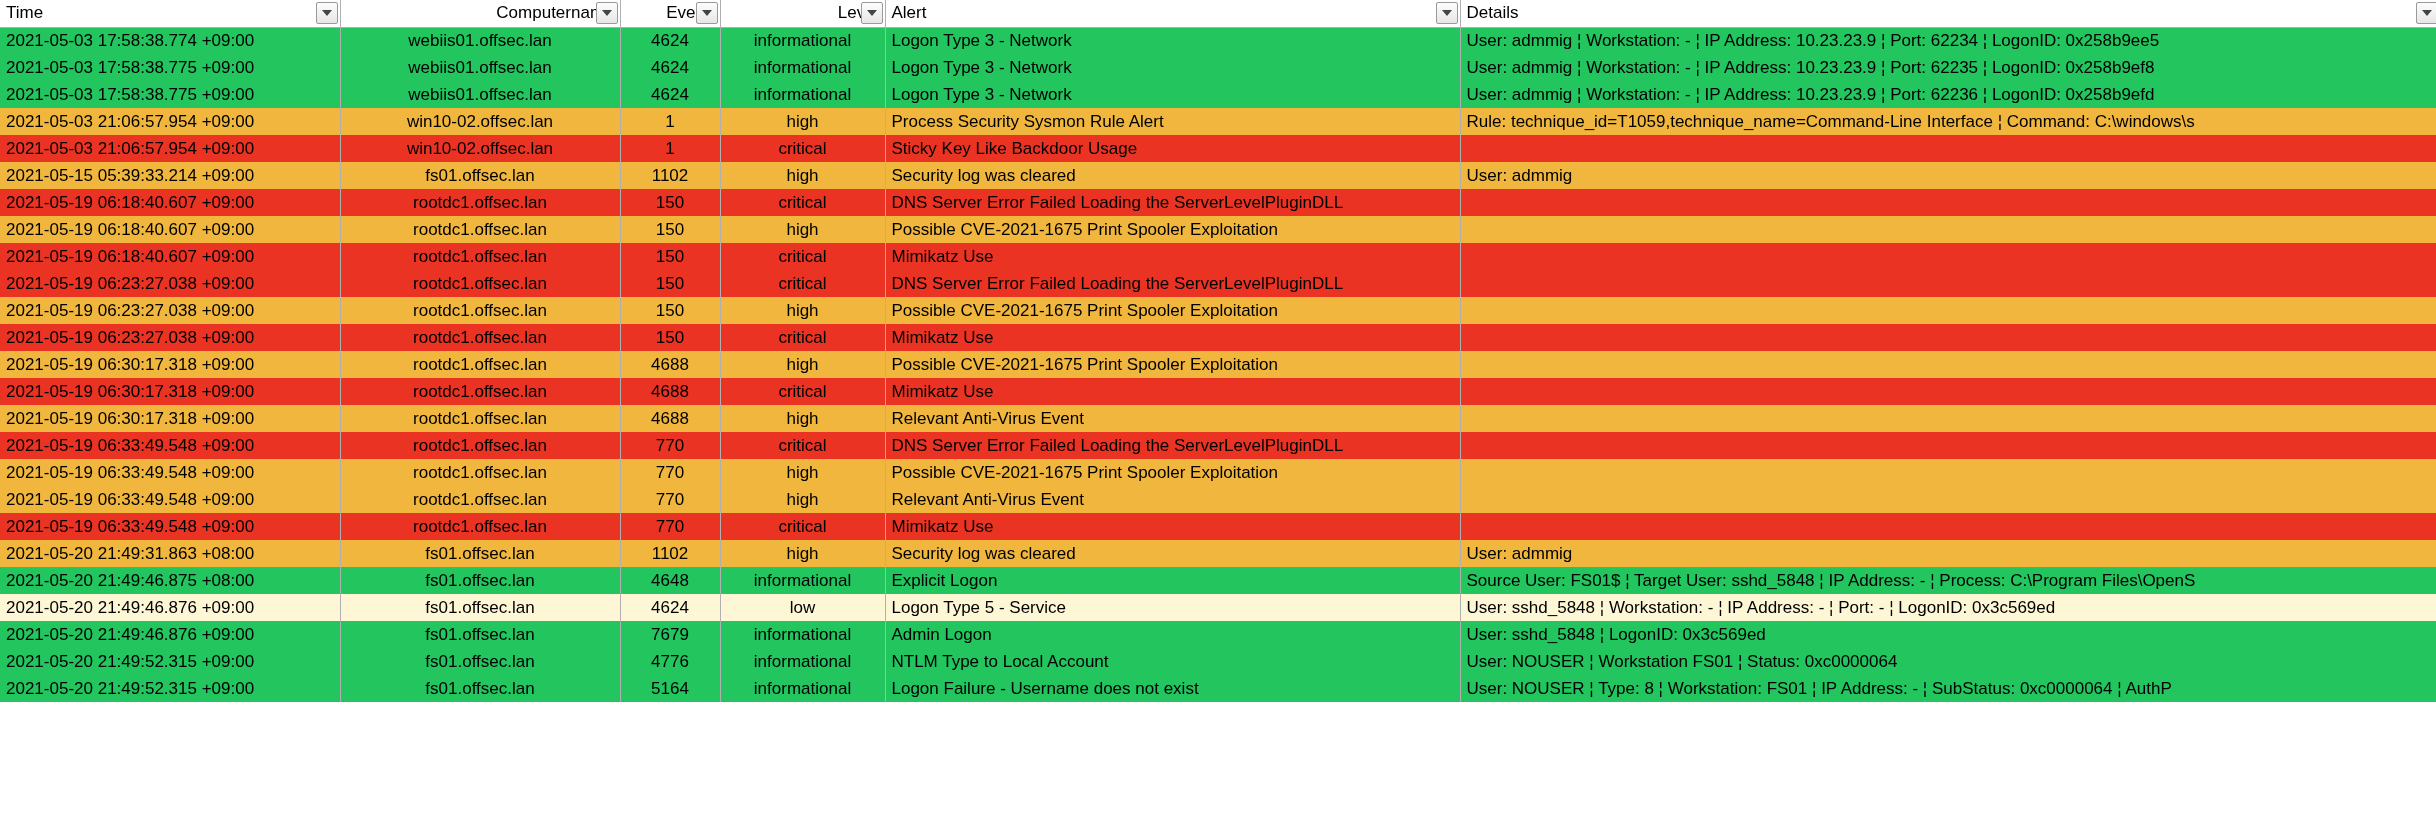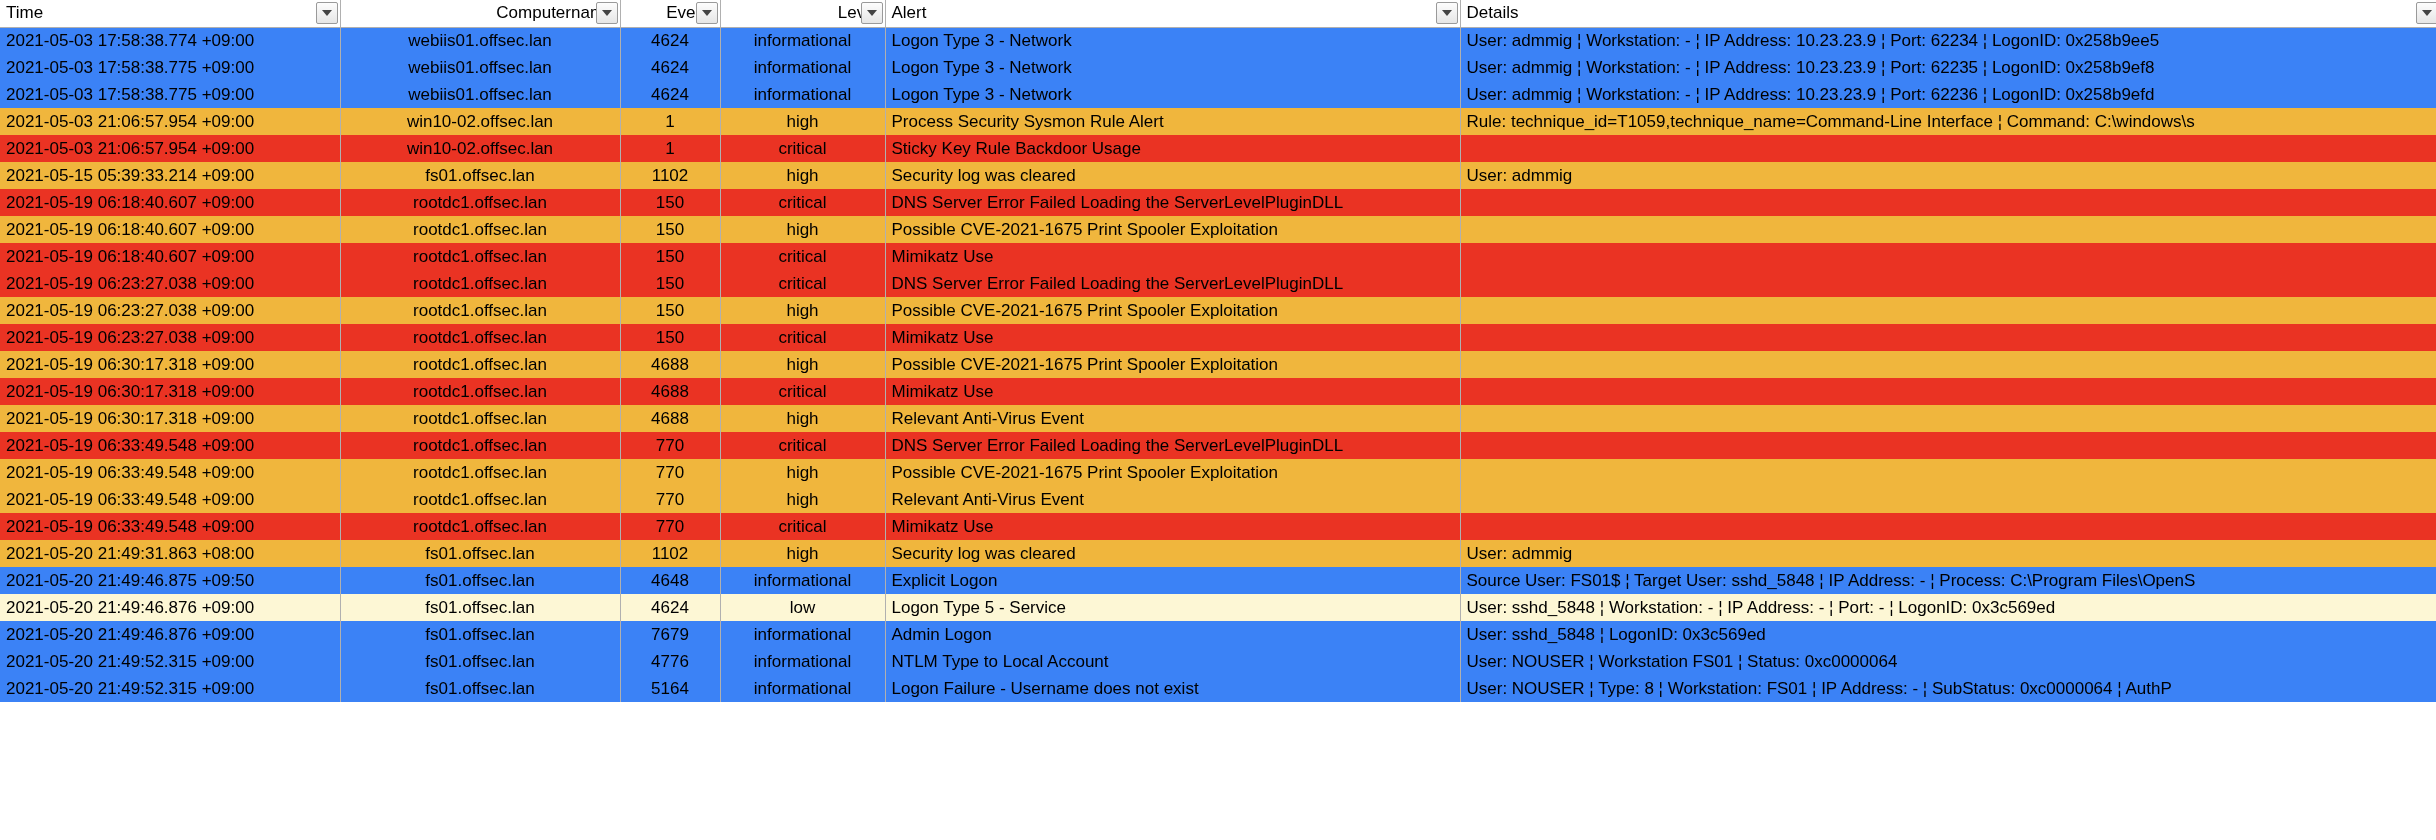--- a/index.html
+++ b/index.html
@@ -41,21 +41,21 @@
     border: 1px solid #9a9a9a;
     background: linear-gradient(#fdfdfd,#e6e6e6);
     border-radius: 2px;
     display: flex;
     align-items: center;
     justify-content: center;
   }
   .filter-btn svg { width: 10px; height: 6px; }
   tbody td.center { text-align: center; }
 
-  tr.lvl-informational td { background: #3b82f6; }
+  tr.lvl-informational td { background: #22c55e; }
   tr.lvl-high td { background: #f0b63d; }
   tr.lvl-critical td { background: #ea3323; }
   tr.lvl-low td { background: #fdf7d5; }
 
   
   col.c-time      { width: 340px; }
   col.c-computer  { width: 280px; }
   col.c-eventid   { width: 100px; }
   col.c-level     { width: 165px; }
   col.c-alert     { width: 575px; }
@@ -156,21 +156,21 @@
         <td class="center">1</td>
         <td class="center">high</td>
         <td>Process Security Sysmon Rule Alert</td>
         <td>Rule: technique_id=T1059,technique_name=Command-Line Interface  ¦  Command: C:\windows\s</td>
       </tr>
       <tr class="lvl-critical">
         <td>2021-05-03 21:06:57.954 +09:00</td>
         <td class="center">win10-02.offsec.lan</td>
         <td class="center">1</td>
         <td class="center">critical</td>
-        <td>Sticky Key Rule Backdoor Usage</td>
+        <td>Sticky Key Like Backdoor Usage</td>
         <td></td>
       </tr>
       <tr class="lvl-high">
         <td>2021-05-15 05:39:33.214 +09:00</td>
         <td class="center">fs01.offsec.lan</td>
         <td class="center">1102</td>
         <td class="center">high</td>
         <td>Security log was cleared</td>
         <td>User: admmig</td>
       </tr>
@@ -280,21 +280,21 @@
       </tr>
       <tr class="lvl-high">
         <td>2021-05-20 21:49:31.863 +08:00</td>
         <td class="center">fs01.offsec.lan</td>
         <td class="center">1102</td>
         <td class="center">high</td>
         <td>Security log was cleared</td>
         <td>User: admmig</td>
       </tr>
       <tr class="lvl-informational">
-        <td>2021-05-20 21:49:46.875 +09:50</td>
+        <td>2021-05-20 21:49:46.875 +08:00</td>
         <td class="center">fs01.offsec.lan</td>
         <td class="center">4648</td>
         <td class="center">informational</td>
         <td>Explicit Logon</td>
         <td>Source User: FS01$  ¦  Target User: sshd_5848  ¦  IP Address: -  ¦  Process: C:\Program Files\OpenS</td>
       </tr>
       <tr class="lvl-low">
         <td>2021-05-20 21:49:46.876 +09:00</td>
         <td class="center">fs01.offsec.lan</td>
         <td class="center">4624</td>

